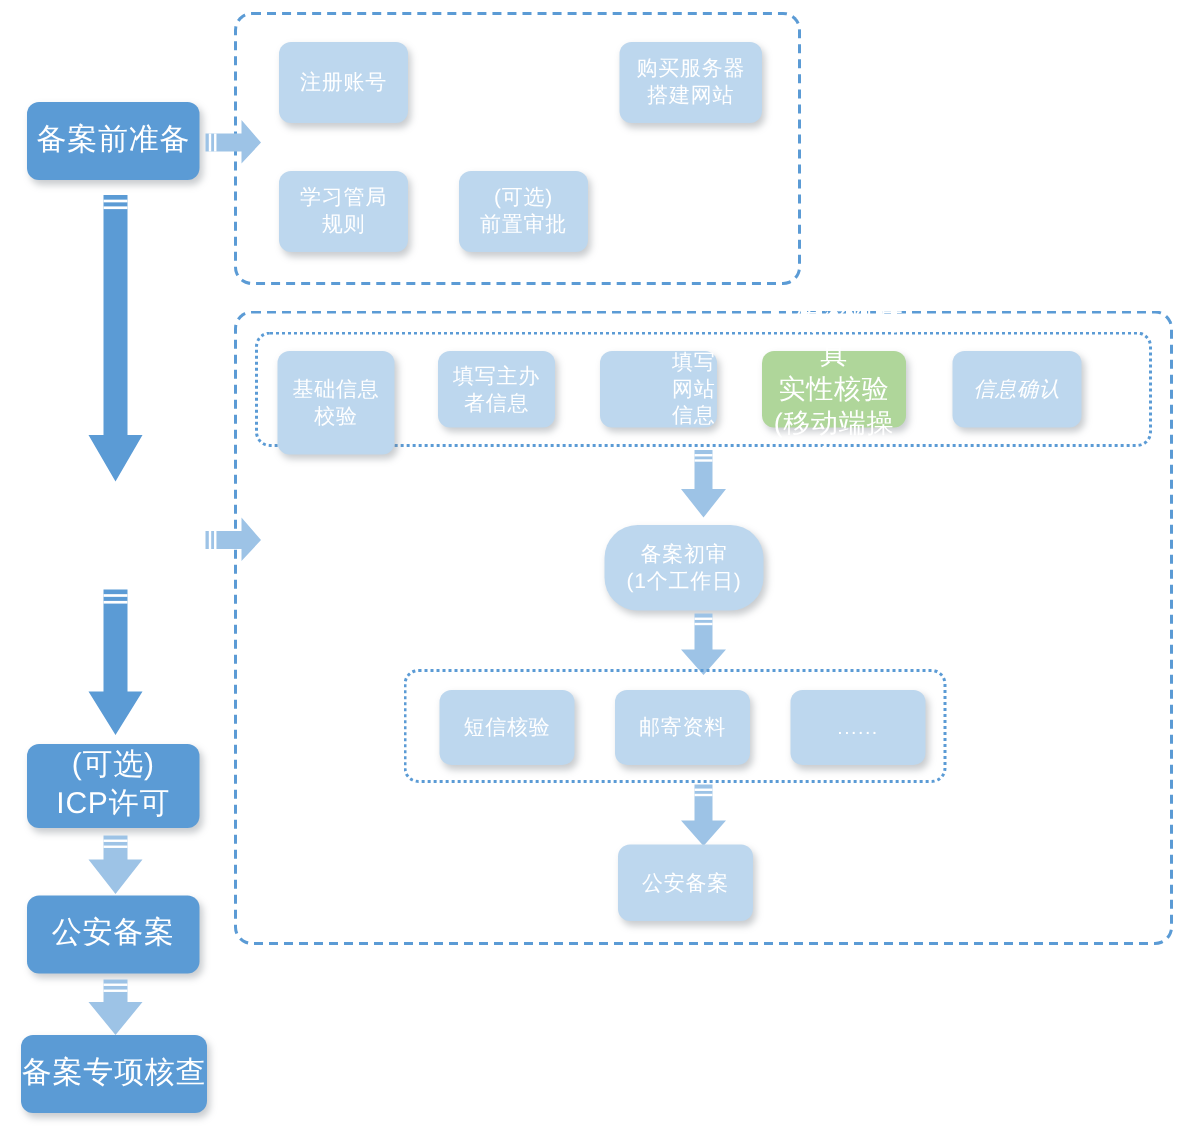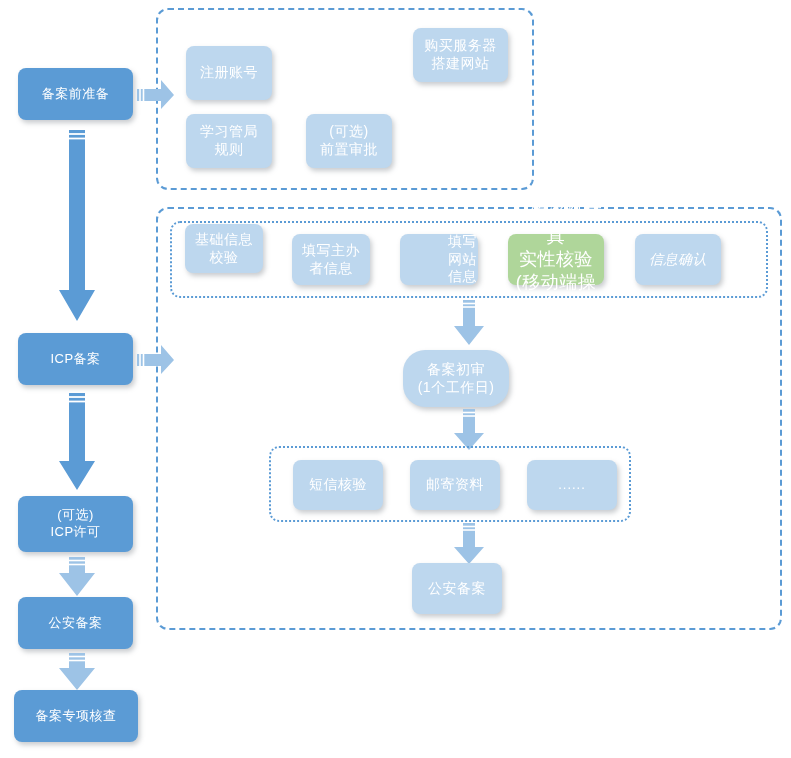--- a/index.html
+++ b/index.html
@@ -29,21 +29,21 @@
     border-radius: 8px;
     color: #ffffff;
     line-height: 1.28;
     letter-spacing: 0.5px;
     white-space: pre-line;
     box-shadow: 2px 3px 5px rgba(120,128,136,0.40);
     user-select: none;
   }
   .node.primary {
     background: #5B9BD5;
-    font-size: 13px;
+    font-size: 20px;
   }
   .node.light {
     background: #BDD7EE;
     font-size: 14px;
   }
   .node.green {
     background: #AFD69A;
     font-size: 18px;
     text-align: center;
   }
@@ -75,33 +75,33 @@
     overflow: visible;
   }
 </style>
 </head>
 <body>
 
 <div id="canvas">
 
   <div class="group dashed" style="left:156px; top:8px; width:378px; height:182px;"></div>
 
-  <div class="node light" style="left:186px; top:28px; width:86px; height:54px;margin-top:18px;">注册账号</div>
+  <div class="node light" style="left:186px; top:28px; width:86px; height:54px;">注册账号</div>
   <div class="node light" style="left:413px; top:28px; width:95px; height:54px;">购买服务器
 搭建网站</div>
   <div class="node light" style="left:186px; top:114px; width:86px; height:54px;">学习管局
 规则</div>
   <div class="node light" style="left:306px; top:114px; width:86px; height:54px;">(可选)
 前置审批</div>
 
   <div class="group dashed" style="left:156px; top:207px; width:626px; height:423px;"></div>
 
   <div class="group dotted" style="left:170px; top:221px; width:598px; height:77px;"></div>
 
-  <div class="node light" style="left:185px; top:224px; width:78px; height:49px;">基础信息
+  <div class="node light" style="left:185px; top:234px; width:78px; height:69px;">基础信息
 校验</div>
   <div class="node light" style="left:292px; top:234px; width:78px; height:51px;">填写主办
 者信息</div>
   <div class="node light" style="left:400px; top:234px; width:78px; height:51px;padding-left:47px;">填写网站
 信息</div>
   <div class="node green" style="left:508px; top:234px; width:96px; height:51px;">上传资料与真
 实性核验
 (移动端操作)</div>
   <div class="node light" style="left:635px; top:234px; width:86px; height:51px;font-style:italic;">信息确认</div>
 
@@ -151,21 +151,20 @@
   </div>
 
   <div class="arrow" style="left:58px; top:130px;">
     <svg width="38" height="192" viewBox="0 0 38 192">
       <path d="M11,0 L27,0 L27,160 L37,160 L19,191 L1,160 L11,160 Z" fill="#5B9BD5"></path>
       <line x1="11" y1="4" x2="27" y2="4" stroke="#ffffff" stroke-width="1.8"></line>
       <line x1="11" y1="8.5" x2="27" y2="8.5" stroke="#ffffff" stroke-width="1.8"></line>
     </svg>
   </div>
 
-  <div class="node primary" style="left:18px; top:333px; width:115px; height:52px;">ICP备案</div>
 
   <div class="arrow" style="left:137px; top:345px;">
     <svg width="38" height="30" viewBox="0 0 38 30">
       <path d="M0,9 L24,9 L24,0 L37,15 L24,29 L24,21 L0,21 Z" fill="#9DC3E6"></path>
       <line x1="3" y1="9" x2="3" y2="21" stroke="#ffffff" stroke-width="1.6"></line>
       <line x1="6.5" y1="9" x2="6.5" y2="21" stroke="#ffffff" stroke-width="1.6"></line>
     </svg>
   </div>
 
   <div class="arrow" style="left:58px; top:393px;">

